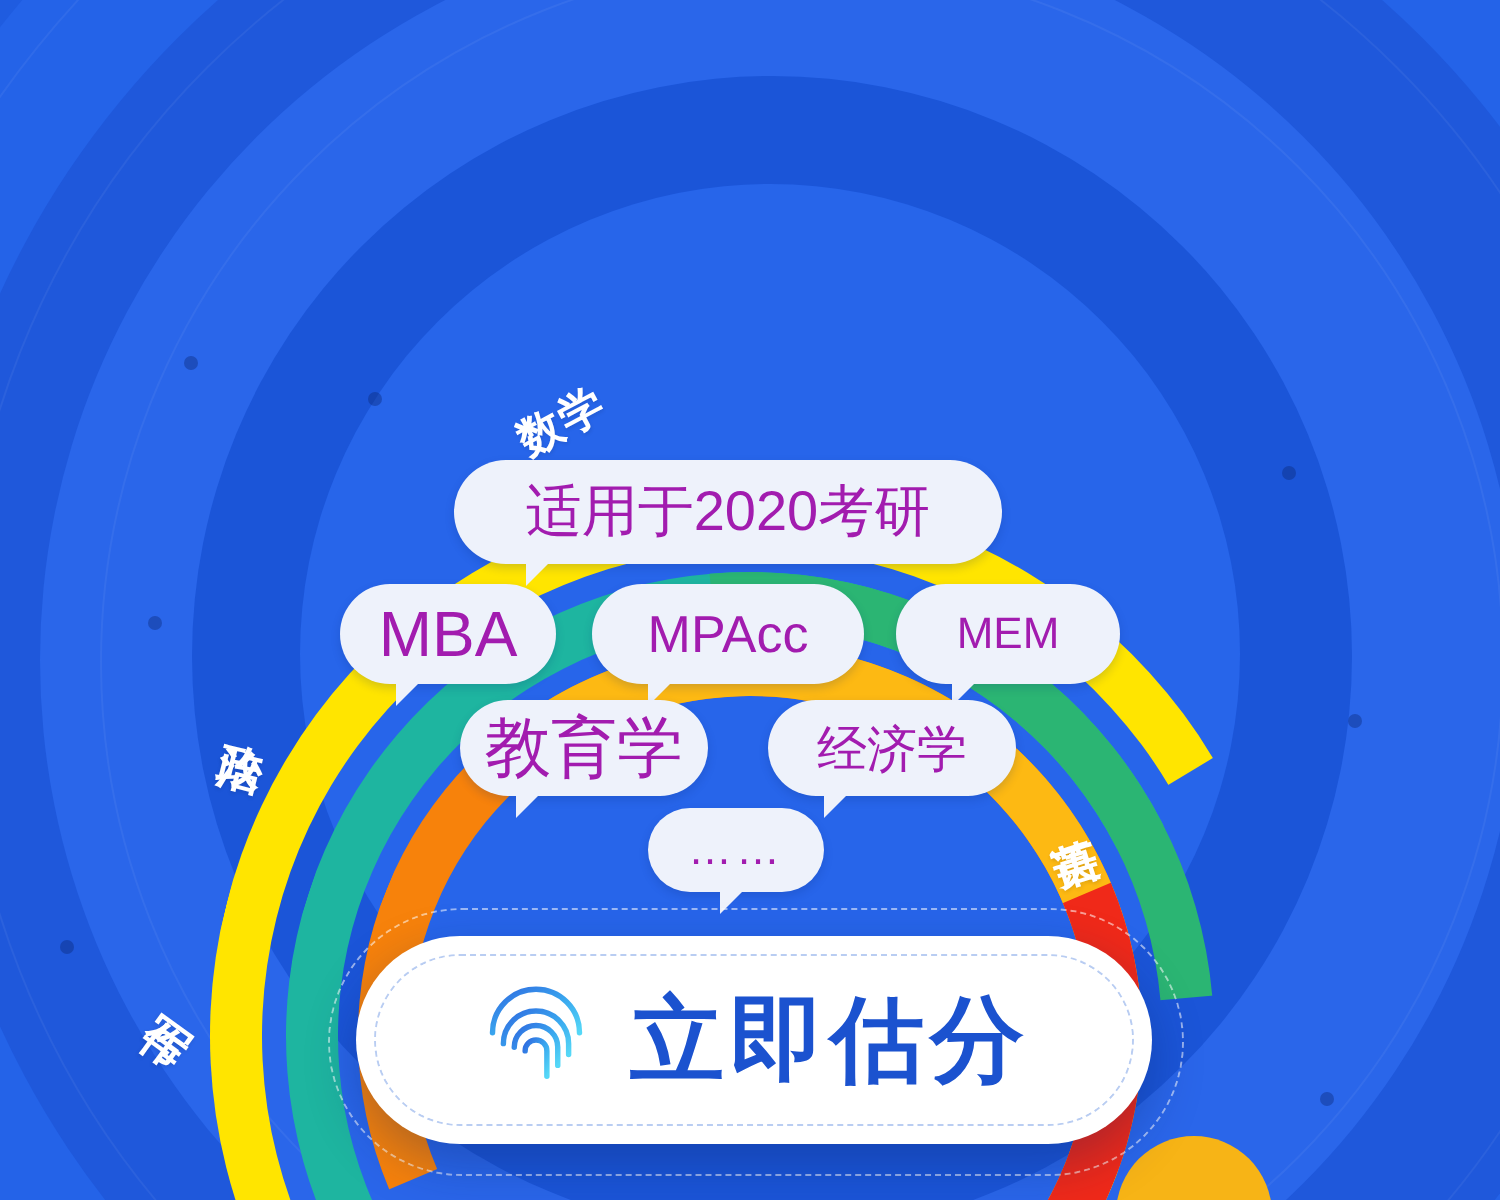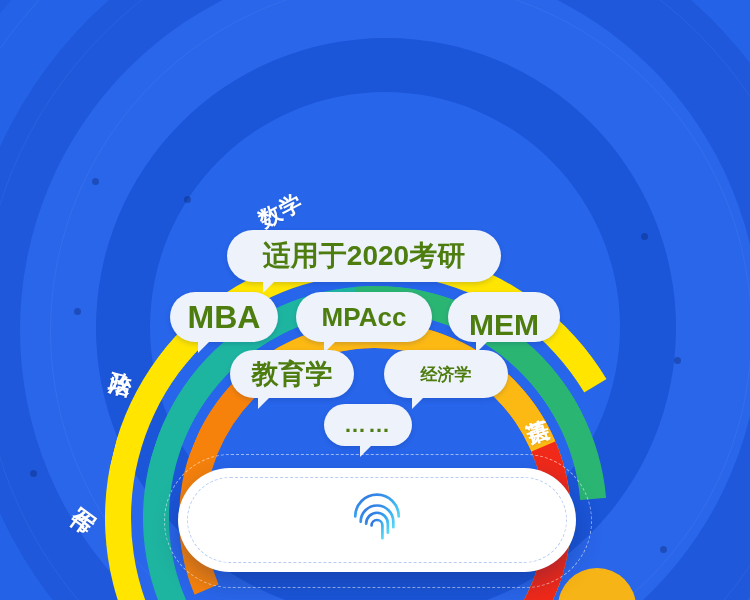--- a/index.html
+++ b/index.html
@@ -47,23 +47,23 @@
       -6px 8px 0 rgba(176,206,255,.55),
       -9px 12px 0 rgba(160,196,255,.28);
     z-index:20;
   }
 
   
   .bubble{
     position:absolute;
     background:#eef2fb;
     border-radius:999px;
-    color:#4d7c0f;
+    color:#a21caf;
     display:flex;align-items:center;justify-content:center;
-    font-weight:700;
+    font-weight:400;
     box-shadow:0 2px 5px rgba(10,40,110,.18);
     z-index:16;
   }
   .bubble::after{
     content:"";position:absolute;
     bottom:-11px;left:28px;
     width:0;height:0;
     border-left:13px solid #eef2fb;
     border-right:7px solid transparent;
     border-bottom:13px solid transparent;
@@ -171,29 +171,29 @@
   </div>
 
   <div class="bubble" style="left:170px;top:292px;width:108px;height:50px;font-size:32px;">
     <span>MBA</span>
   </div>
 
   <div class="bubble" style="left:296px;top:292px;width:136px;height:50px;font-size:26px;">
     <span>MPAcc</span>
   </div>
 
-  <div class="bubble" style="left:448px;top:292px;width:112px;height:50px;font-size:30px;align-items:flex-end;">
+  <div class="bubble" style="left:448px;top:292px;width:112px;height:50px;font-size:22px;">
     <span>MEM</span>
   </div>
 
-  <div class="bubble" style="left:230px;top:350px;width:124px;height:48px;font-size:27px;">
+  <div class="bubble" style="left:230px;top:350px;width:124px;height:48px;font-size:33px;">
     <span>教育学</span>
   </div>
 
-  <div class="bubble" style="left:384px;top:350px;width:124px;height:48px;font-size:17px;">
+  <div class="bubble" style="left:384px;top:350px;width:124px;height:48px;font-size:25px;">
     <span>经济学</span>
   </div>
 
   <div class="bubble tail-mid" style="left:324px;top:404px;width:88px;height:42px;font-size:22px;letter-spacing:2px;">
     <span>……</span>
   </div>
 
   <div class="cta-halo"></div>
 
   <div class="cta">
@@ -214,15 +214,16 @@
           <path d="M32 40v16"></path>
           <path d="M12 40v8"></path>
           <path d="M19 44v10"></path>
           <path d="M45 44v10"></path>
           <path d="M52 40v8"></path>
           <path d="M25 48v8"></path>
           <path d="M39 48v8"></path>
         </g>
       </svg>
     </span>
+    <span class="cta-label">立即估分</span>
   </div>
 
 </div>
 
 </body></html>

